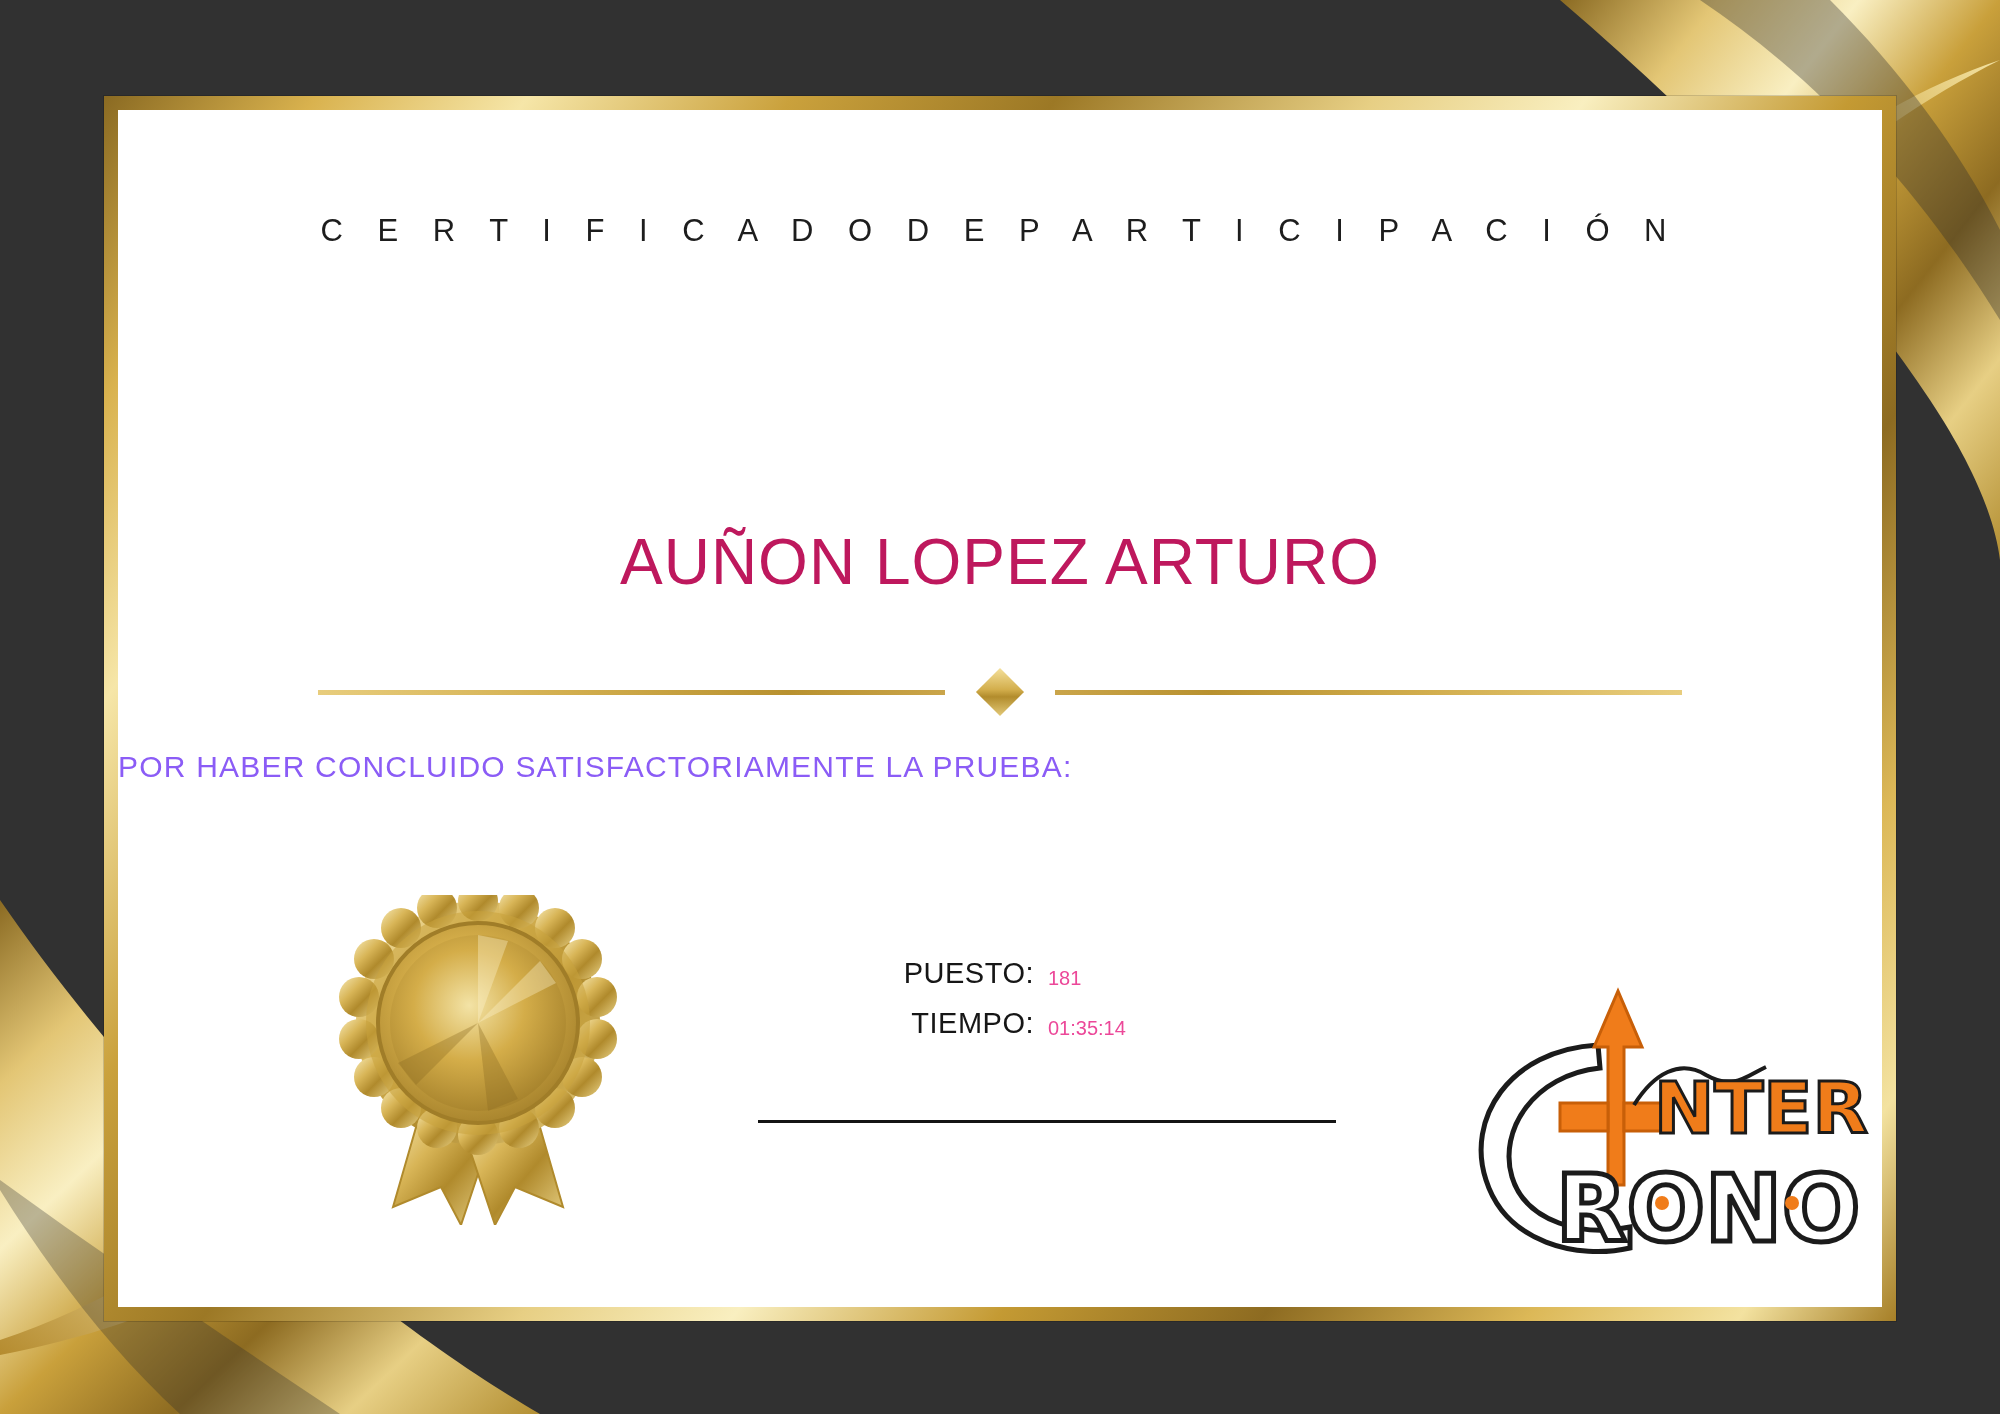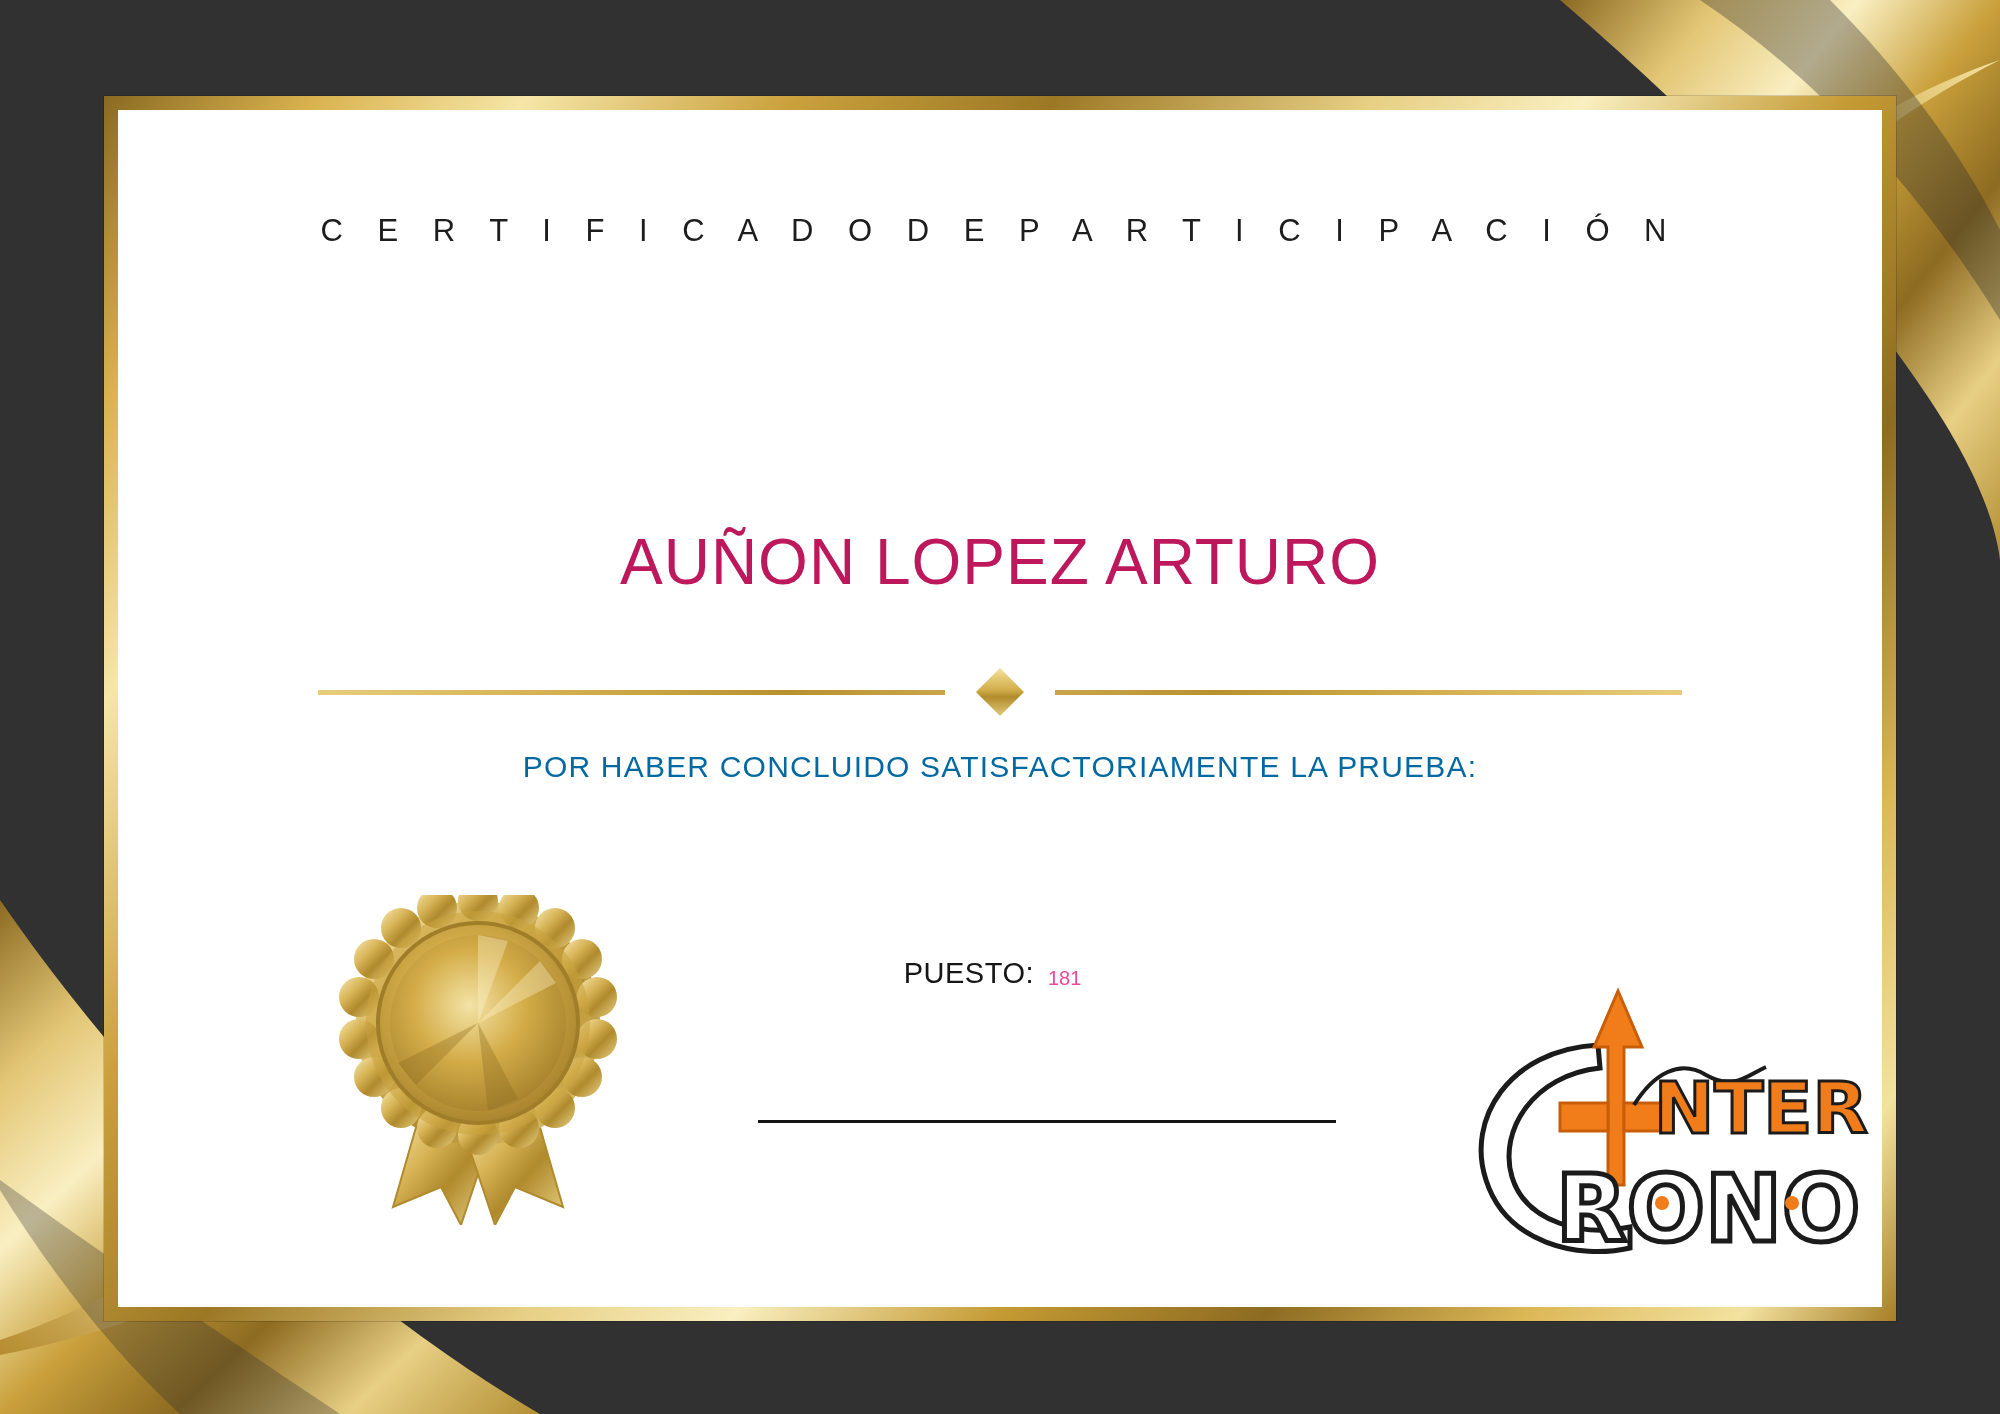--- a/index.html
+++ b/index.html
@@ -121,24 +121,24 @@
     transform: rotate(45deg);
     background: linear-gradient(135deg, #f4e09b 0%, #d3ae4c 45%, #b28c2c 60%, #e3c978 100%);
   }
 
   
   .cert-subtitle {
     position: absolute;
     top: 640px;
     left: 0;
     right: 0;
-    text-align: center;
+    text-align: left;
     font-size: 30px;
     letter-spacing: 1.2px;
-    color: #0369a1;
+    color: #8b5cf6;
   }
 
   
   .results {
     position: absolute;
     top: 830px;
     left: 640px;
     width: 600px;
   }
   .result-row {
@@ -247,20 +247,24 @@
         <div class="diamond"></div>
         <div class="bar right"></div>
       </div>
 
       <div class="cert-subtitle">POR HABER CONCLUIDO SATISFACTORIAMENTE LA PRUEBA:</div>
 
       <div class="results">
         <div class="result-row">
           <div class="result-label">PUESTO:</div>
           <div class="result-value">181</div>
+        </div>
+        <div class="result-row">
+          <div class="result-label">TIEMPO:</div>
+          <div class="result-value">01:35:14</div>
         </div>
       </div>
 
       <div class="signature-line"></div>
 
       <svg class="medal" viewBox="0 0 290 330" xmlns="http://www.w3.org/2000/svg">
 
         <path d="M88 215 L60 312 L108 292 L128 330 L158 240 Z" fill="url(#medalFace)" stroke="#b08a2c" stroke-width="2"></path>
         <path d="M202 215 L230 312 L182 292 L162 330 L132 240 Z" fill="url(#medalFace)" stroke="#b08a2c" stroke-width="2"></path>
 

